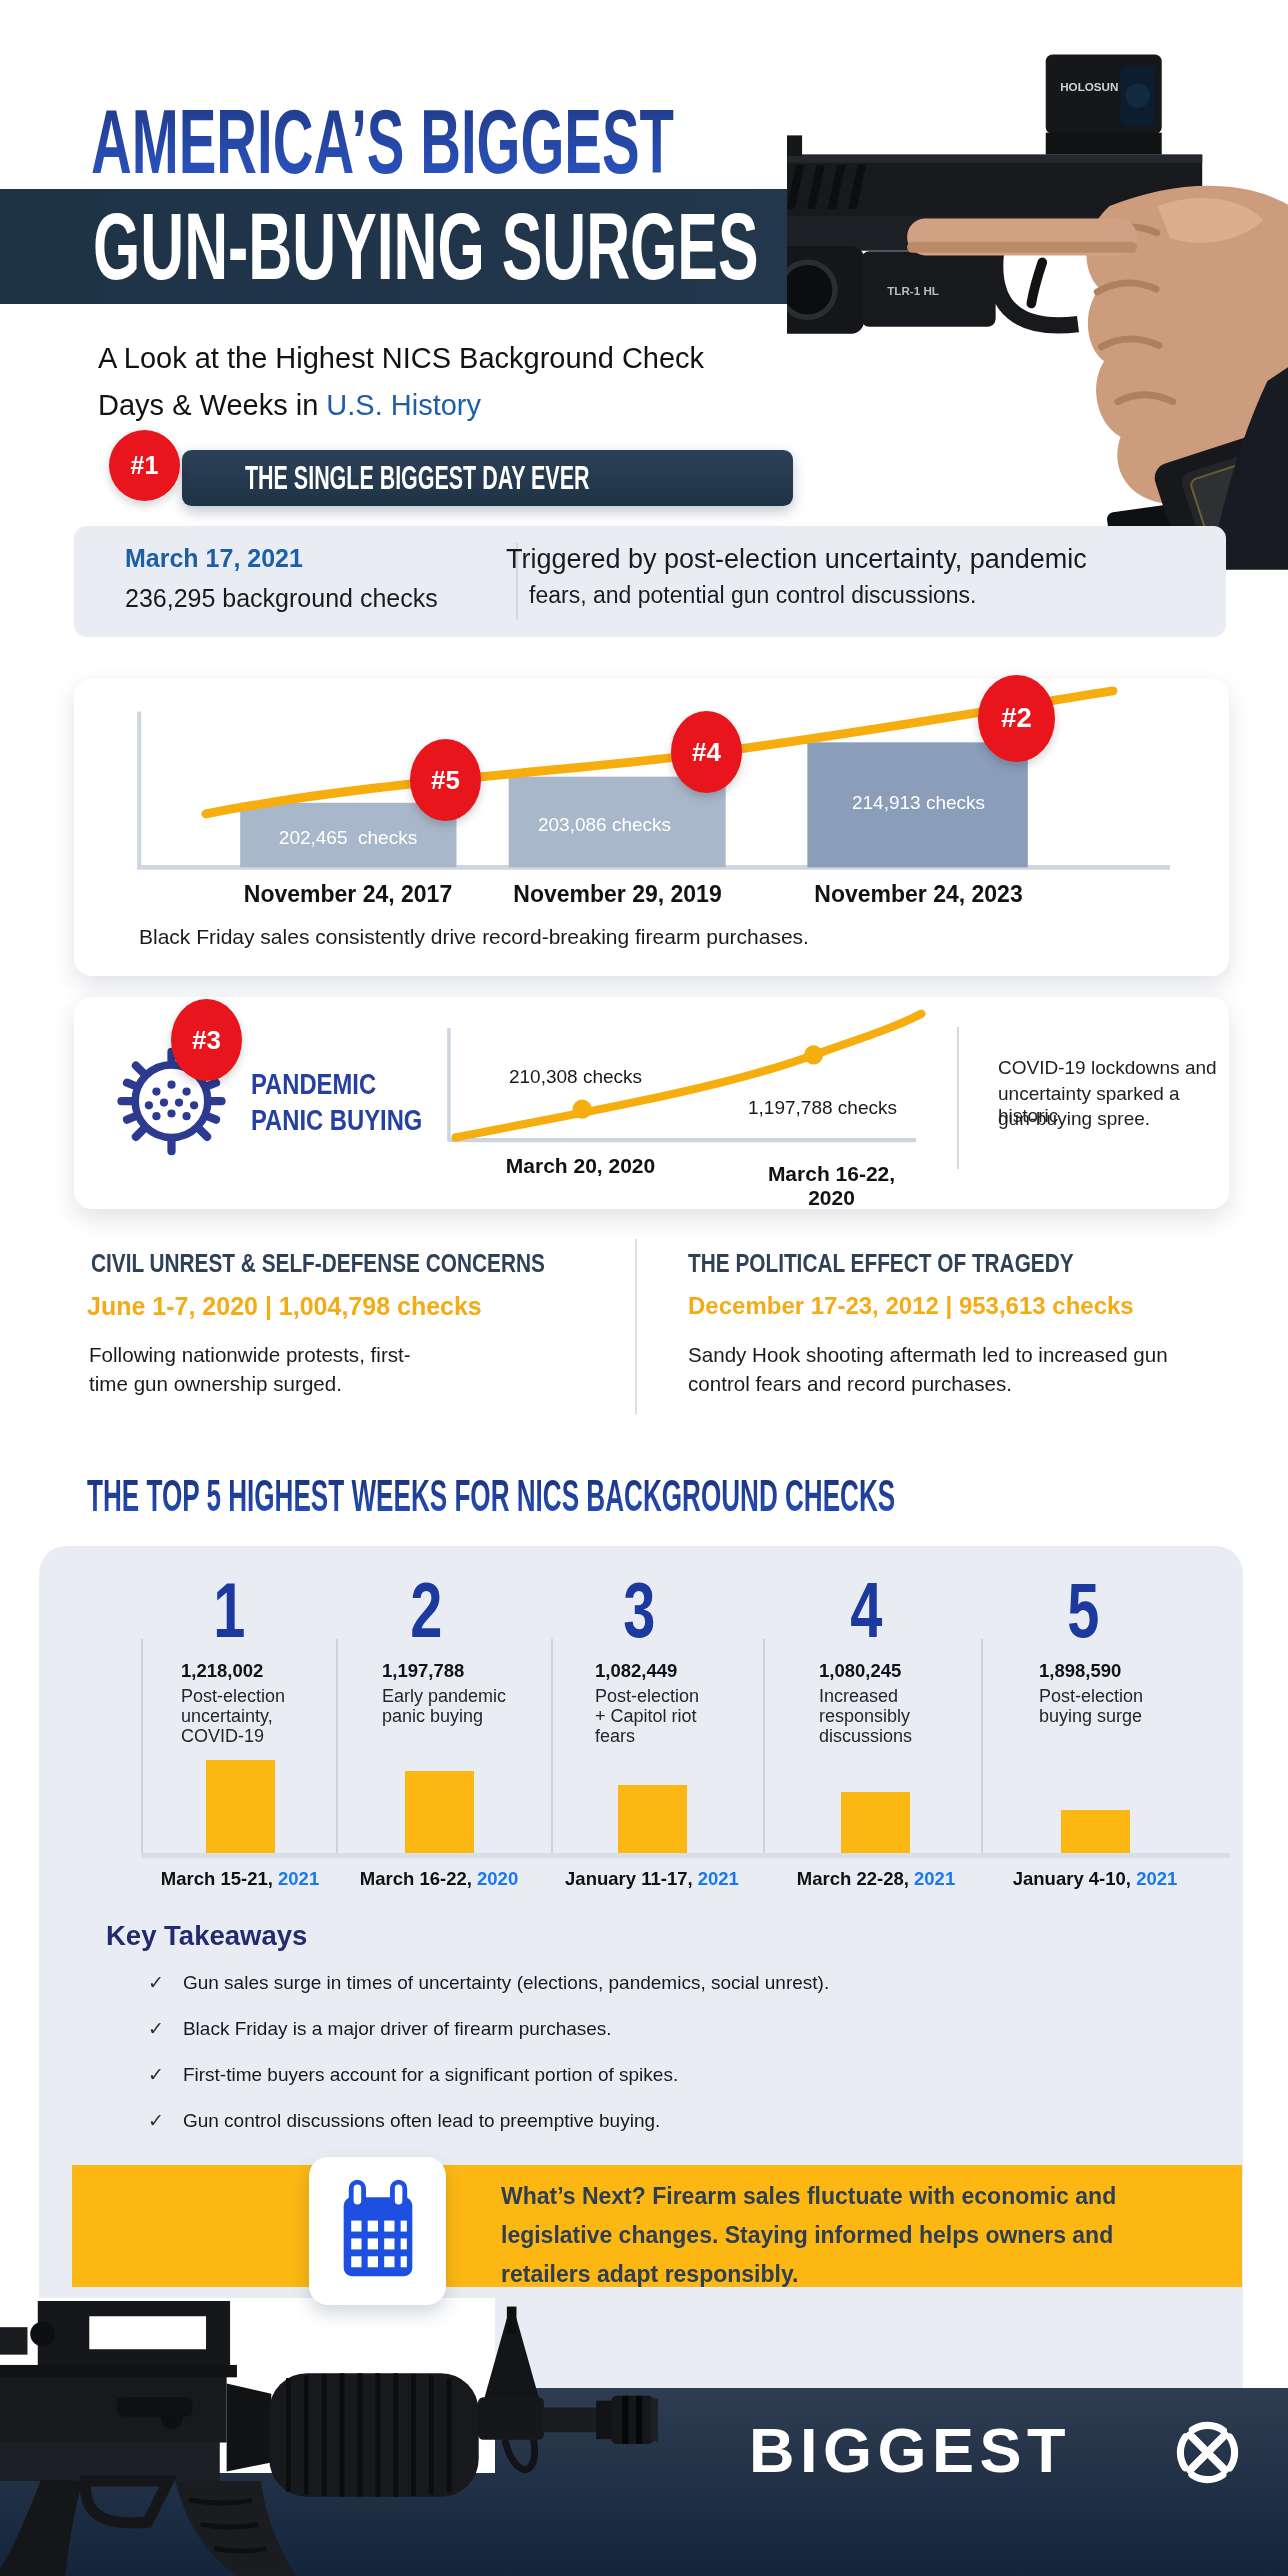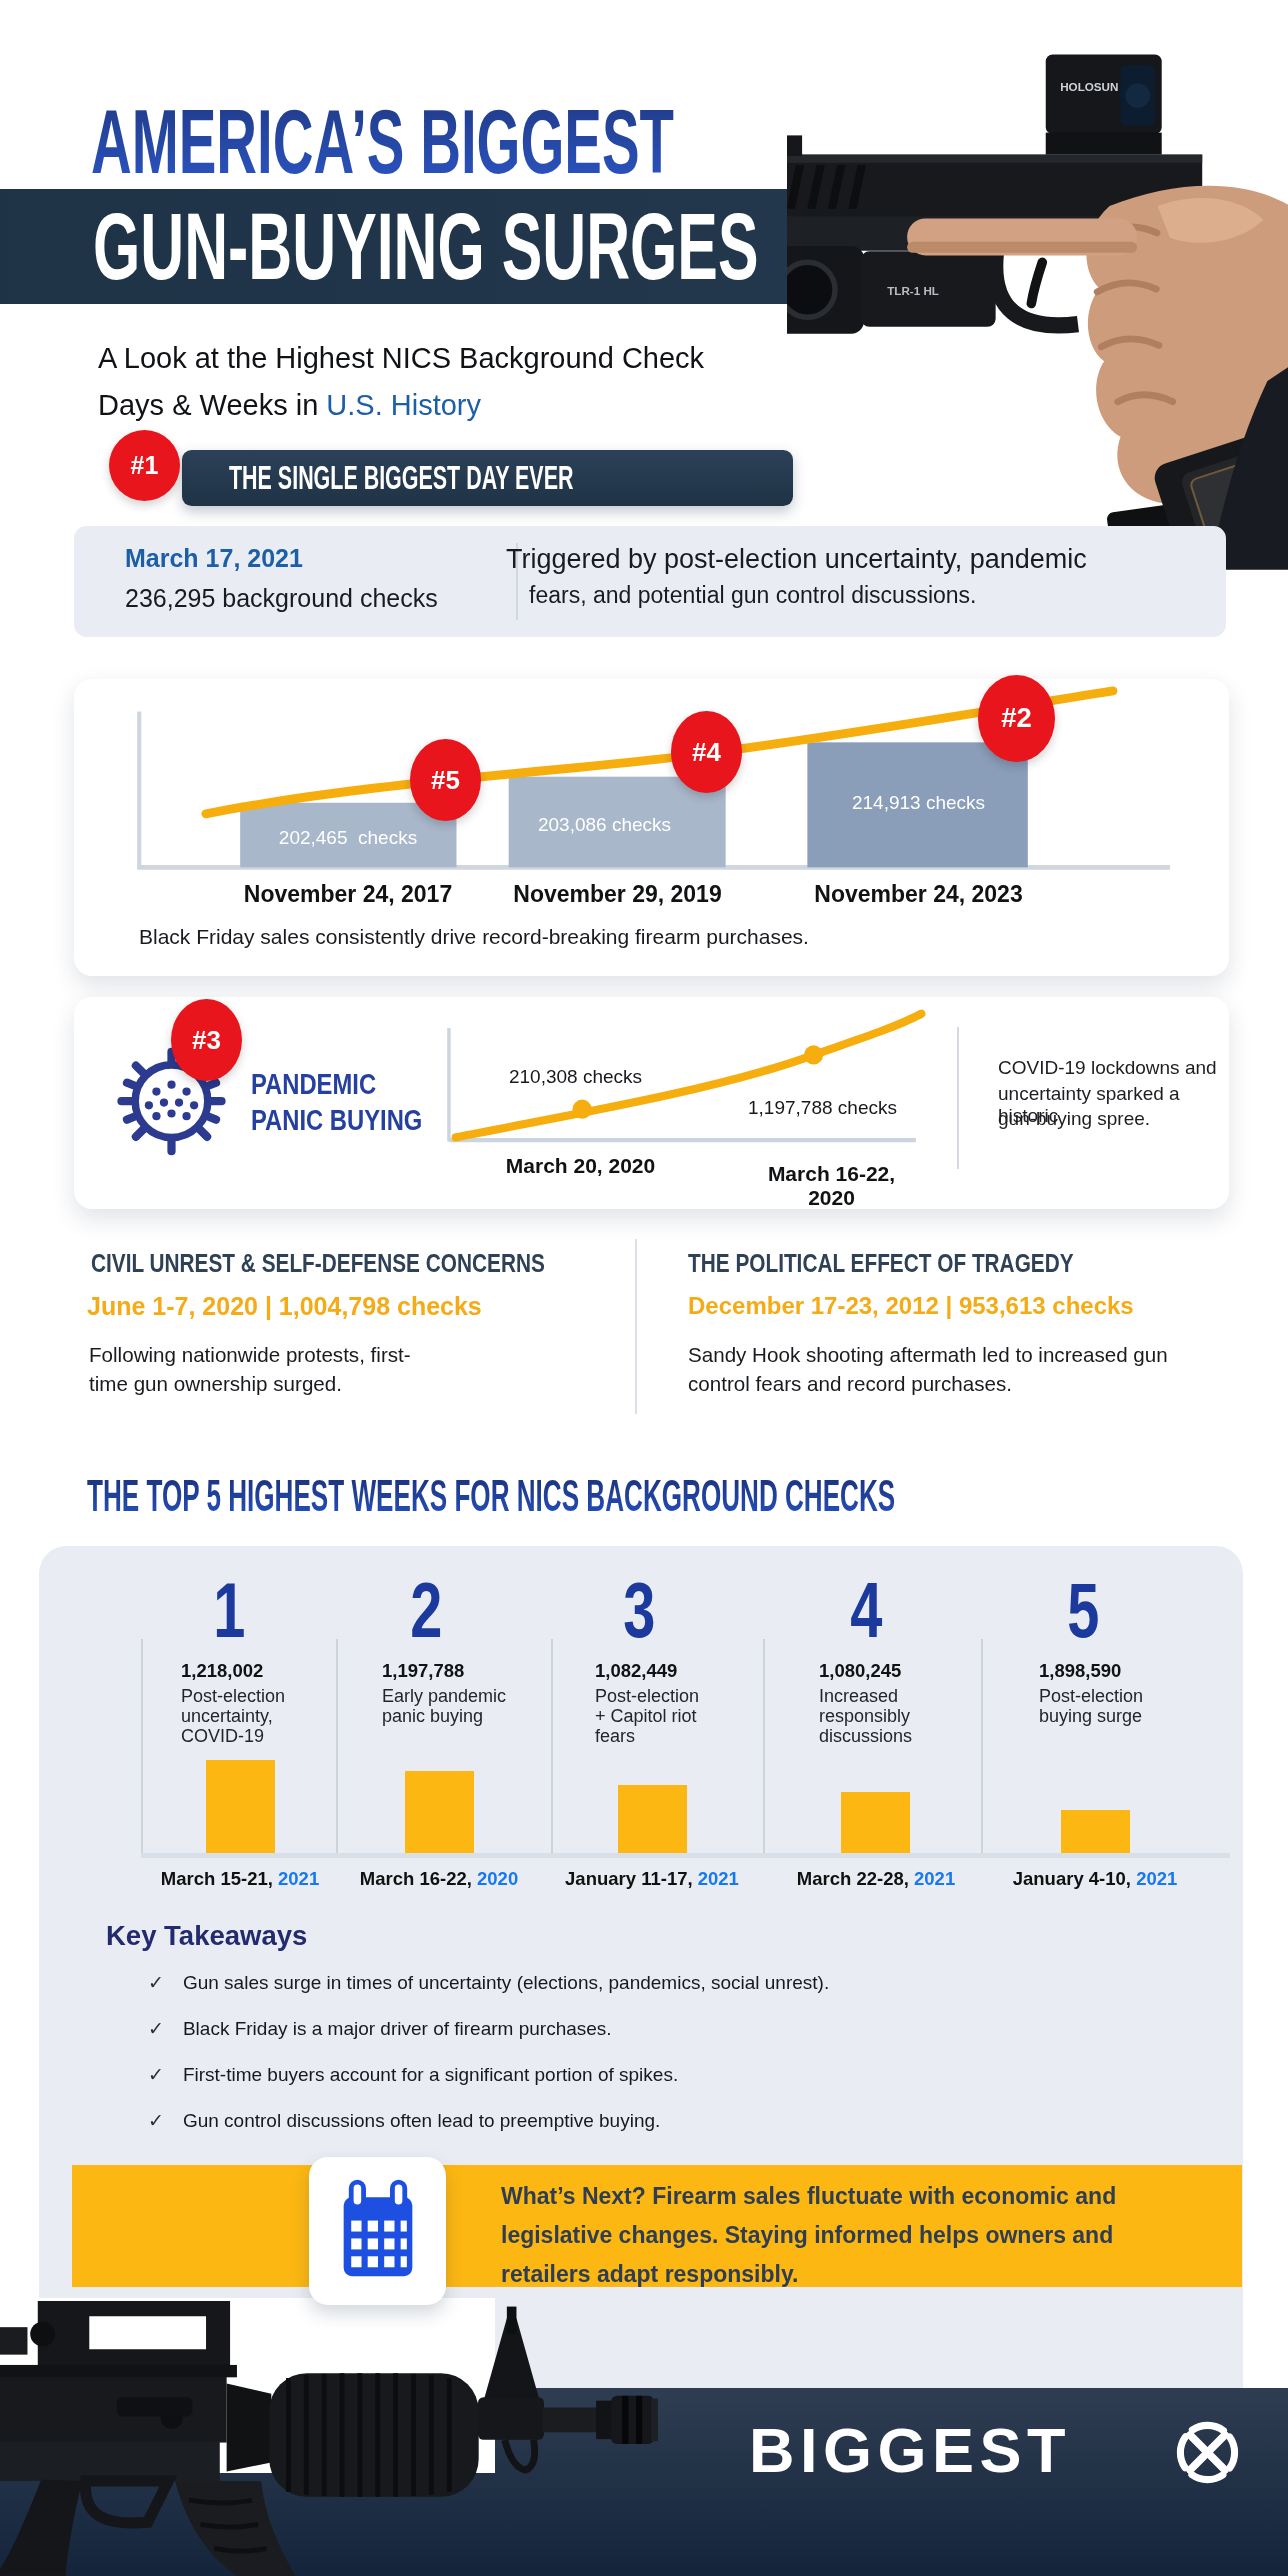--- a/index.html
+++ b/index.html
@@ -93,21 +93,21 @@
       <path d="M700,555 L730,535 L730,830 L615,830 C638,718 662,636 700,555 Z" fill="#181b21"></path>
     </svg>
   </div>
 
   <div class="abs" style="left:98px;top:335px;font-size:29px;line-height:47px;color:#101215;">
     <div>A Look at the Highest NICS Background Check</div>
     <div><span>Days &amp; Weeks in </span><span style="color:#1d5fa7;">U.S. History</span></div>
   </div>
 
   <div class="abs" style="left:182px;top:450px;width:611px;height:56px;border-radius:9.6px;background:linear-gradient(180deg,#2c4158,#1f3346);box-shadow:0 5.5px 12.4px rgba(23,42,69,.25);">
-    <div style="padding-left:47px;line-height:56px;color:#fff;font-size:33px;font-weight:bold;"><span class="cond" style="transform:scaleX(.65);">THE SINGLE BIGGEST DAY EVER</span></div>
+    <div style="padding-left:63px;line-height:56px;color:#fff;font-size:33px;font-weight:bold;"><span class="cond" style="transform:scaleX(.65);">THE SINGLE BIGGEST DAY EVER</span></div>
   </div>
   <div class="abs badge" style="left:109px;top:430px;width:71px;height:71px;font-size:25px;">
       <span>#1</span>
     </div>
 
   <div class="abs card-gray" style="left:74px;top:526px;width:1152px;height:111px;">
     <div class="abs" style="left:51px;top:18px;font-size:25px;font-weight:bold;color:#1d5fa7;">March 17, 2021</div>
     <div class="abs body-txt" style="left:51px;top:58px;font-size:25px;">236,295 background checks</div>
     <div class="abs" style="left:442px;top:17px;width:2.1px;height:77px;background:#d2d8e0;"></div>
     <div class="abs body-txt" style="left:432px;top:18px;font-size:27px;">Triggered by post-election uncertainty, pandemic</div>

